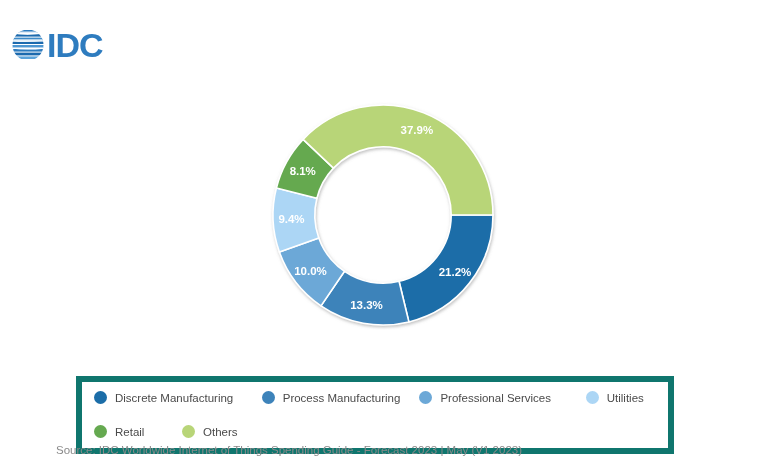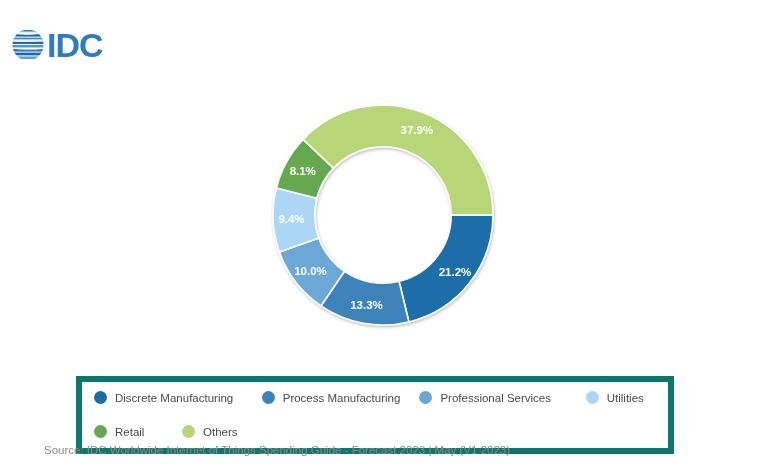--- a/index.html
+++ b/index.html
@@ -51,21 +51,21 @@
   .legend-item{display:flex;align-items:center;}
   .legend-dot{
     width:13px;height:13px;border-radius:50%;
     flex:0 0 auto;
   }
   .legend-label{
     font-size:11.5px;color:#4A4A4A;margin-left:8px;white-space:nowrap;
   }
   
   #source{
-    position:absolute;left:44px;top:444px;
+    position:absolute;left:56px;top:444px;
     font-size:11.5px;color:#8A8A8A;white-space:nowrap;
   }
 </style>
 </head>
 <body>
 
 <div id="header">
 
   <div id="logo">
     <svg id="logo-globe" width="36" height="34" viewBox="0 0 36 34">

